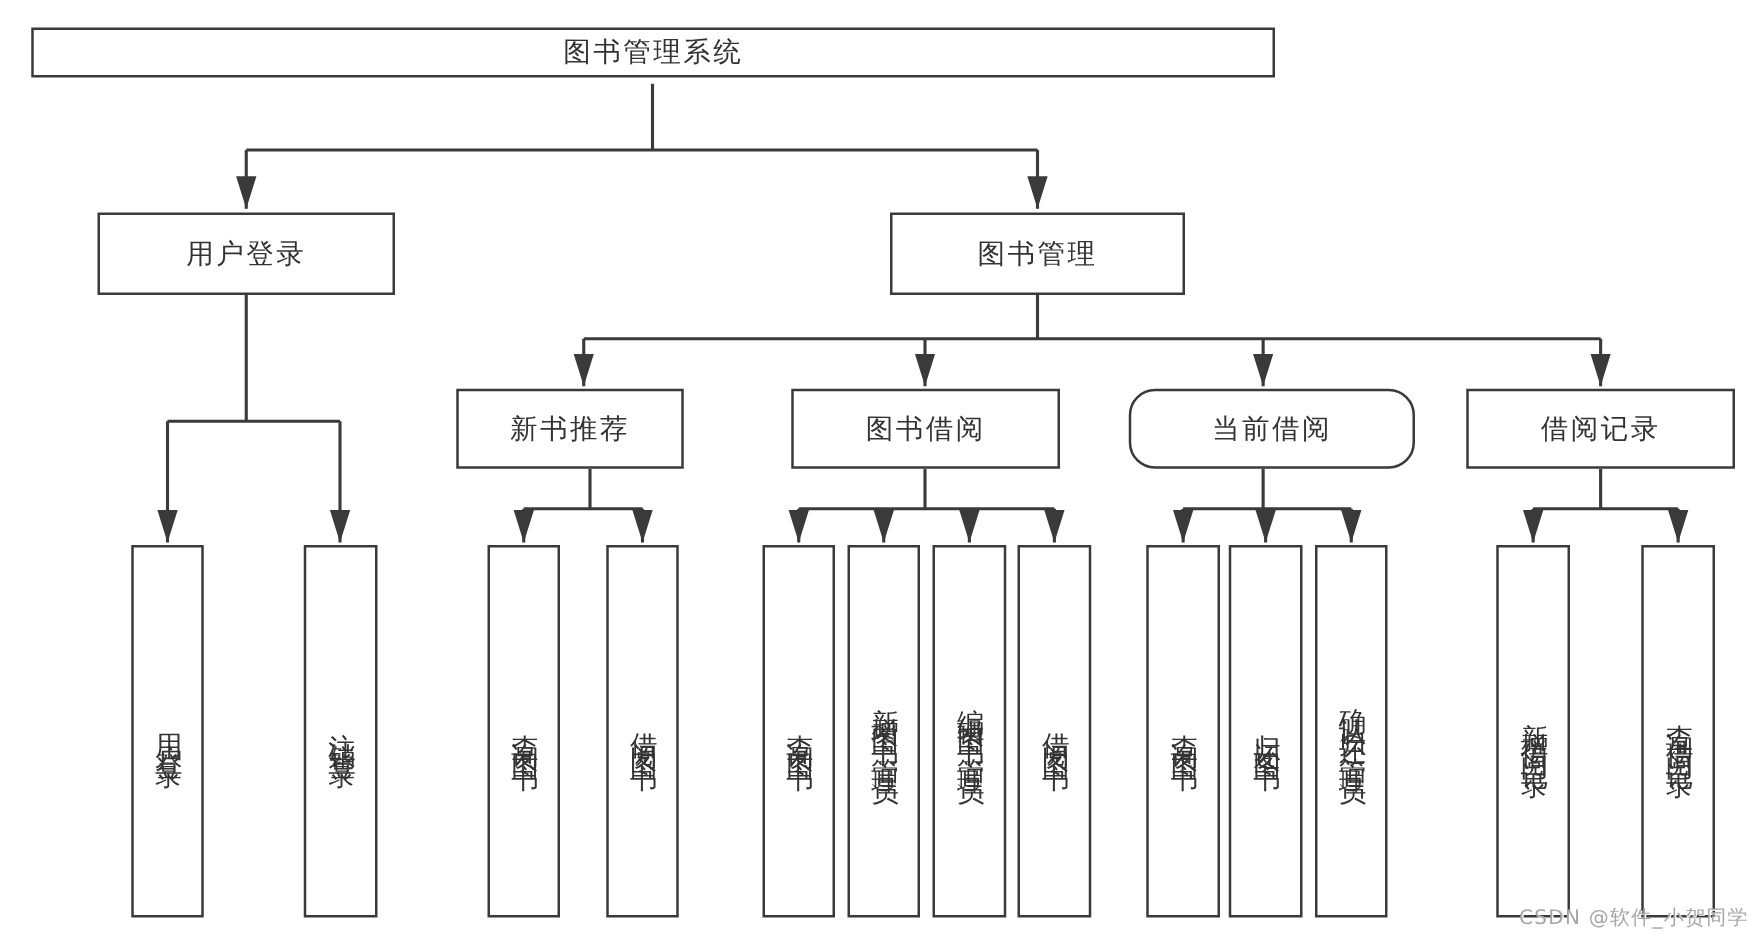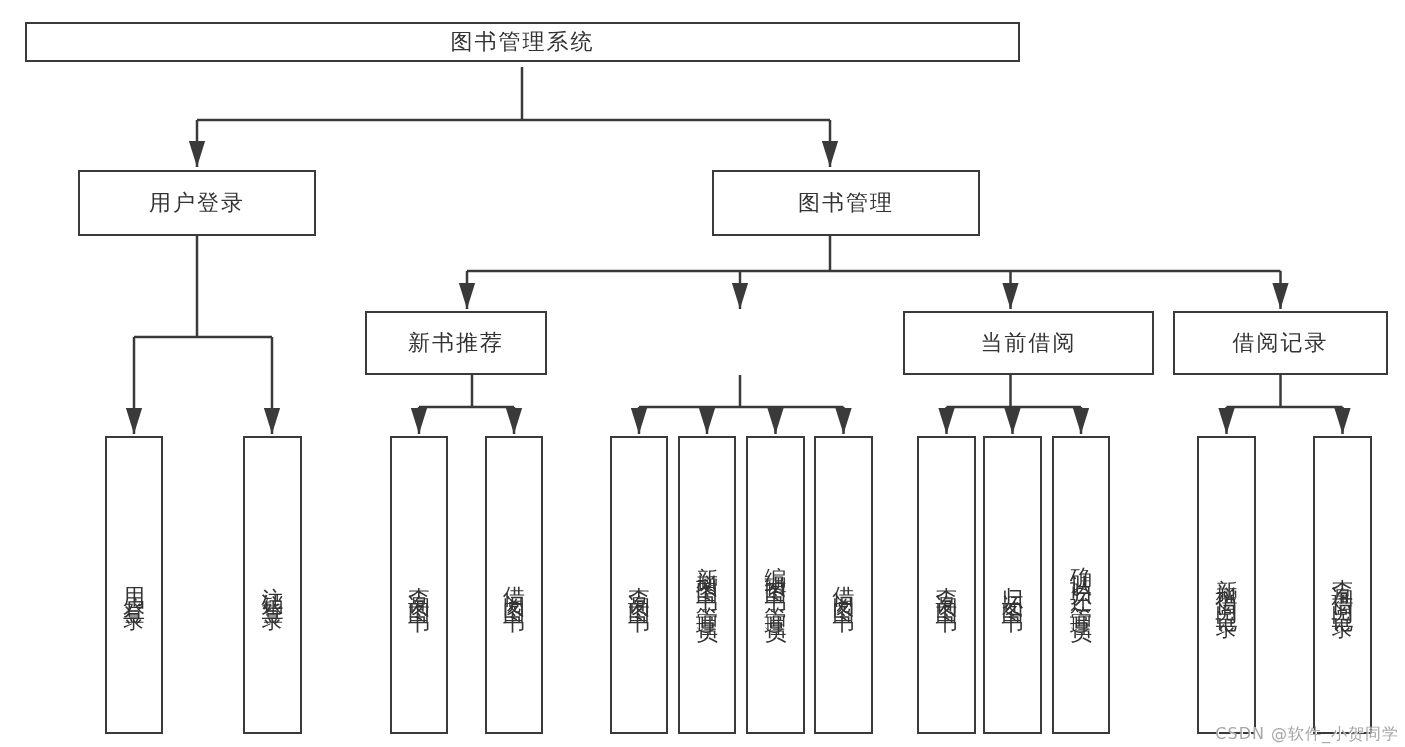--- a/index.html
+++ b/index.html
@@ -113,24 +113,25 @@
       <line x1="1280.5" y1="375" x2="1280.5" y2="407"></line>
       <line x1="1226.5" y1="407" x2="1342.5" y2="407"></line>
       <line x1="1226.5" y1="407" x2="1226.5" y2="434" marker-end="url(#arrowhead)"></line>
       <line x1="1342.5" y1="407" x2="1342.5" y2="434" marker-end="url(#arrowhead)"></line>
     </g>
   </svg>
 
   <div class="node" style="left:25px;top:22px;width:995px;height:40px;">图书管理系统</div>
 
   <div class="node" style="left:78px;top:170px;width:238px;height:66px;">用户登录</div>
-  <div class="node" style="left:712px;top:170px;width:268px;height:66px;">图书管理</div>
+  <div class="node" style="left:712px;top:170px;width:236px;height:66px;">图书管理</div>
 
   <div class="node" style="left:365px;top:311px;width:182px;height:64px;">新书推荐</div>
-  <div class="node" style="left:903px;top:311px;width:251px;height:64px;">当前借阅</div>
+  <div class="node" style="left:633px;top:311px;width:215px;height:64px;">图书借阅</div>
+  <div class="node" style="left:903px;top:311px;width:229px;height:64px;border-radius:21px;">当前借阅</div>
   <div class="node" style="left:1173px;top:311px;width:215px;height:64px;">借阅记录</div>
 
   <div class="leaf" style="left:105px;top:436px;width:58px;height:298px;">
     <span class="vtext">用户登录</span>
   </div>
   <div class="leaf" style="left:243px;top:436px;width:59px;height:298px;">
     <span class="vtext">注销登录</span>
   </div>
 
   <div class="leaf" style="left:390px;top:436px;width:58px;height:298px;">

